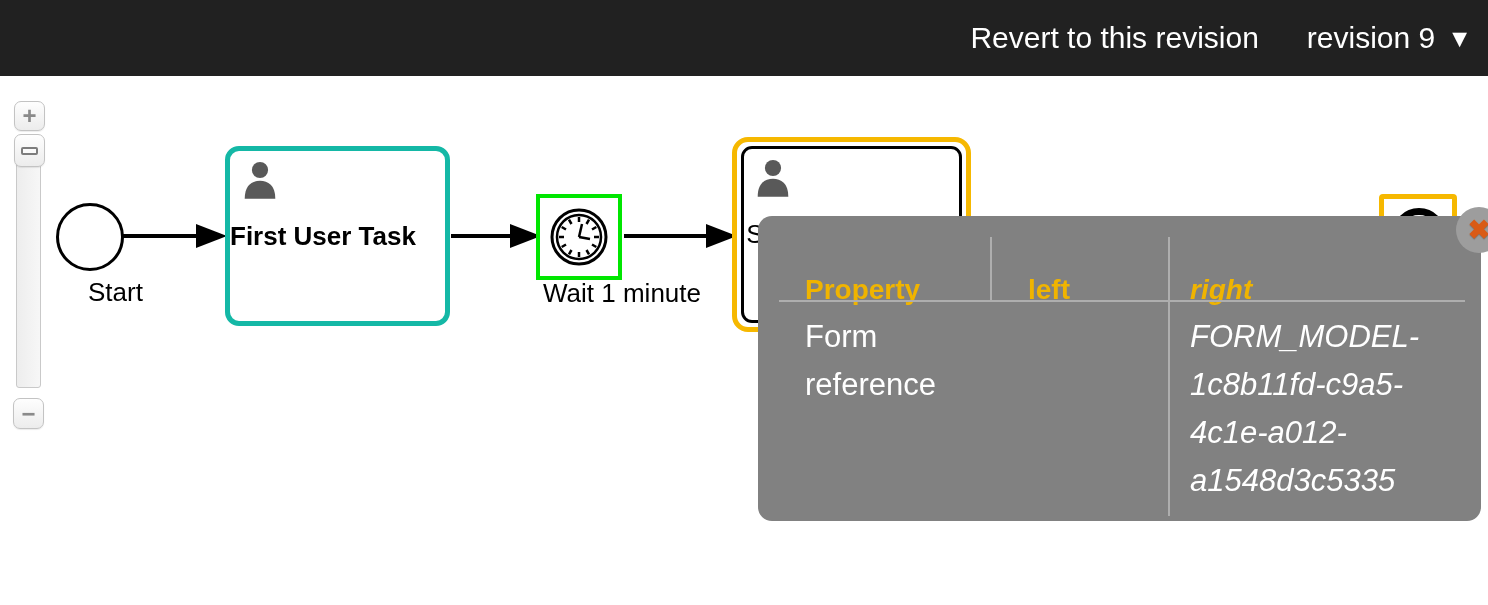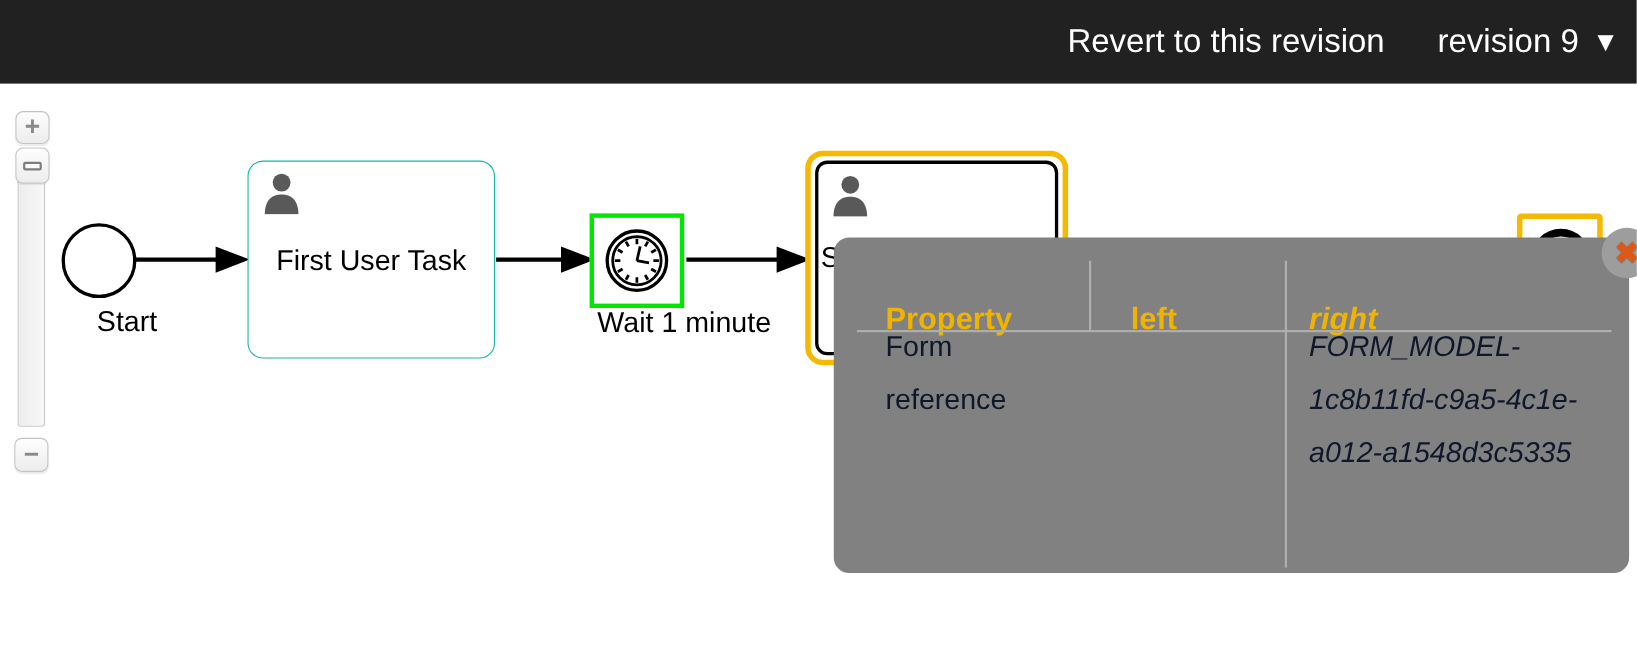--- a/index.html
+++ b/index.html
@@ -31,22 +31,22 @@
   .zoom-handle .grip { width:17px; height:8px; border:2px solid #7d7d7d; border-radius:2px; background:#fafafa; }
 
   
   .diagram-svg { position:absolute; left:0; top:0; z-index:1; pointer-events:none; }
 
   .bpmn-label { position:absolute; color:#000; font-size:26px; text-align:center; z-index:2; white-space:nowrap;padding-left:48px; }
 
   .start-event { position:absolute; left:56px; top:203px; width:68px; height:68px;
                  border:3px solid #000; border-radius:50%; background:#fff; z-index:2; }
 
-  .task { position:absolute; background:#fff; border:1px solid #14b8a6; border-radius:14px; z-index:2;
-          display:flex; align-items:center; justify-content:center; font-size:26px; color:#000; }
+  .task { position:absolute; background:#fff; border:5px solid #14b8a6; border-radius:14px; z-index:2;
+          display:flex; align-items:center; font-size:26px; color:#000;font-weight:bold; }
   .task-1 { left:225px; top:146px; width:225px; height:180px; }
   .task .user-icon { position:absolute; left:12px; top:8px; }
 
   .task2-outer { position:absolute; left:732px; top:137px; width:239px; height:195px;
                  border:5px solid; border-radius:16px; background:#fff; padding:4px; z-index:2; }
   .task2-inner { position:relative; width:100%; height:100%; border:3px solid #000; border-radius:11px;
                  background:#fff; display:flex; align-items:center; justify-content:center;
                  font-size:26px; color:#000; }
   .task2-inner .user-icon { position:absolute; left:11px; top:8px; }
 
@@ -62,21 +62,21 @@
   .popup { position:absolute; left:758px; top:216px; width:723px; height:305px;
            background:#818181; border-radius:14px; z-index:10; color:#ececec; }
   .popup .col-head { position:absolute; top:34px; font-size:28px; font-weight:bold;margin-top:24px; }
   .popup .head-property { left:47px; }
   .popup .head-left { left:270px; }
   .popup .head-right { left:432px;font-style:italic; }
   .popup .vrule { position:absolute; width:2px; background:#aeaeae; }
   .popup .vrule-1 { left:232px; top:21px; height:63px; }
   .popup .vrule-2 { left:410px; top:21px; height:279px; }
   .popup .hrule { position:absolute; left:21px; top:84px; width:686px; height:2px; background:#aeaeae; }
-  .popup .cell { position:absolute; top:75px; font-size:26px; line-height:48px; color:#0f172a; }
+  .popup .cell { position:absolute; top:97px; font-size:31px; line-height:48px; color:#ffffff; }
   .popup .cell-property { left:47px; width:175px; }
   .popup .cell-right { left:432px; width:287px; word-break:break-word; overflow-wrap:break-word;font-style:italic; }
   .popup-close { position:absolute; left:1456px; top:207px; width:46px; height:46px; border-radius:50%;
                  background:#9d9d9d; z-index:11; display:flex; align-items:center; justify-content:center;
                  cursor:pointer; }
   .popup-close .x { font-size:27px; font-weight:bold; line-height:1;
                     text-shadow:0 1px 1px rgba(0,0,0,0.25); }
 </style>
 </head>
 <body>

